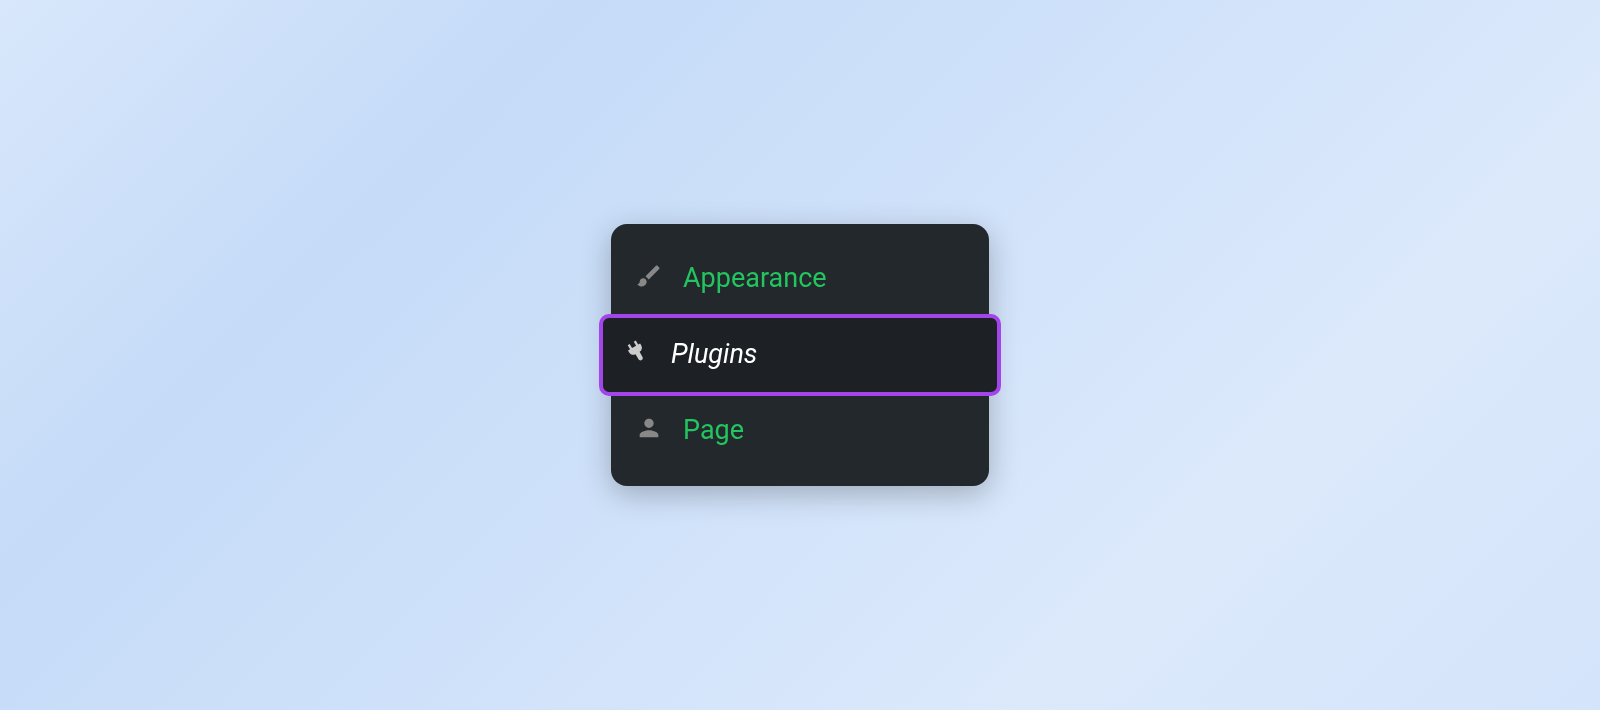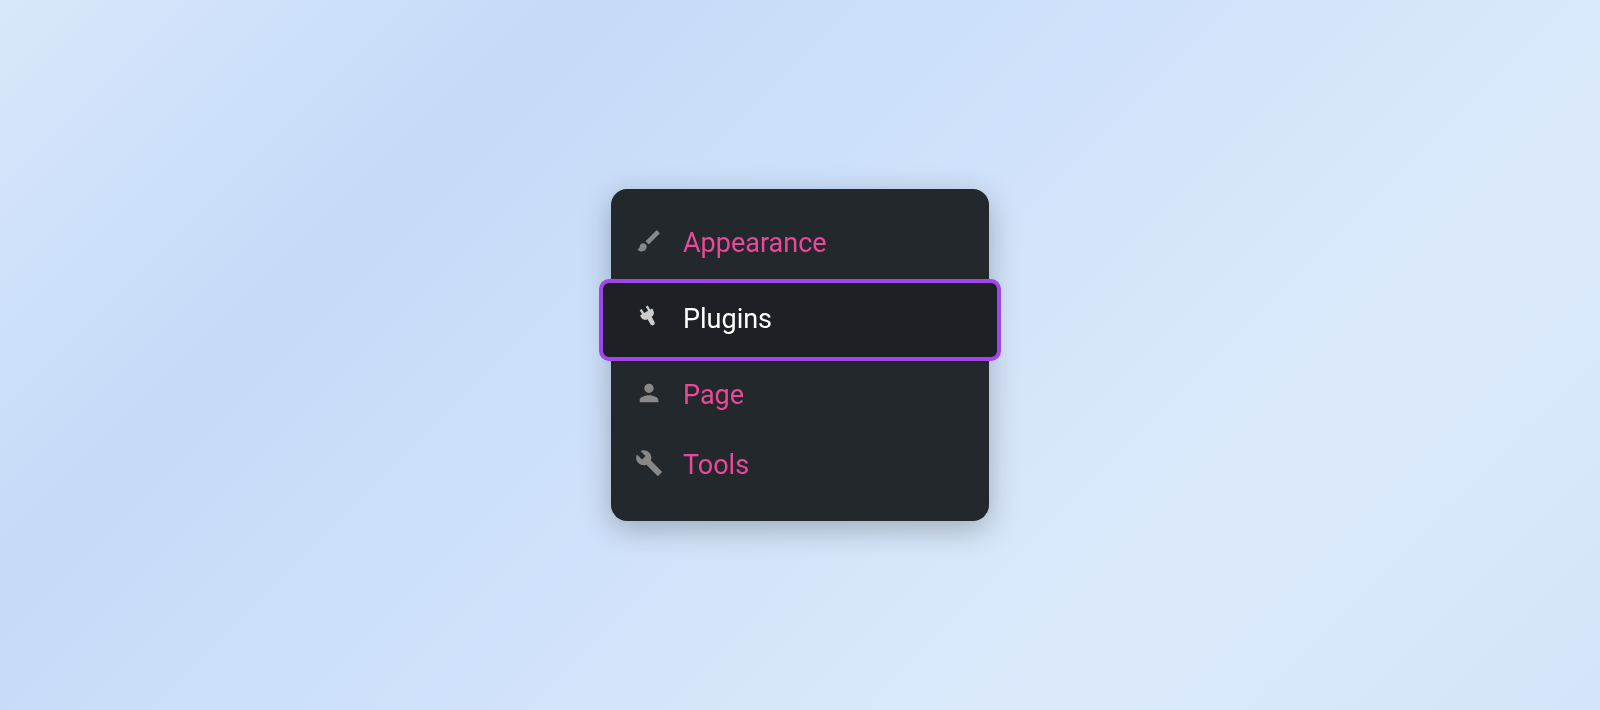--- a/index.html
+++ b/index.html
@@ -34,22 +34,23 @@
       gap: 20px;
       cursor: pointer;
     }
     
     .menu-item.highlighted {
       position: relative;
       border: 4px solid #a445ec;
       border-radius: 10px;
       margin-left: -12px;
       margin-right: -12px;
-      padding: 18px 32px;
+      padding: 18px 20px;
       background: #1d2125;
+      font-style: italic;
     }
     
     .menu-icon {
       width: 28px;
       height: 28px;
       flex-shrink: 0;
       display: flex;
       align-items: center;
       justify-content: center;
       margin-top: 2px;
@@ -58,21 +59,21 @@
     .menu-icon svg {
       fill: #888888;
     }
     
     .menu-item.highlighted .menu-icon svg {
       fill: #cccccc;
     }
     
     .menu-label {
       font-size: 27px;
-      color: #ec4899;
+      color: #22c55e;
       font-weight: 400;
       line-height: 1.4;
     }
     
     .menu-item.highlighted .menu-label {
       color: #ffffff;
     }
   </style>
 </head>
 <body>
@@ -100,23 +101,15 @@
 
   <div class="menu-item">
     <span class="menu-icon">
       <svg width="28" height="28" viewBox="0 0 24 24">
         <path d="M12 12c2.21 0 4-1.79 4-4s-1.79-4-4-4-4 1.79-4 4 1.79 4 4 4zm0 2c-2.67 0-8 1.34-8 4v2h16v-2c0-2.66-5.33-4-8-4z"></path>
       </svg>
     </span>
     <span class="menu-label">Page</span>
   </div>
 
-  <div class="menu-item">
-    <span class="menu-icon">
-      <svg width="28" height="28" viewBox="0 0 24 24">
-        <path d="M22.7 19l-9.1-9.1c.9-2.3.4-5-1.5-6.9-2-2-5-2.4-7.4-1.3L9 6 6 9 1.6 4.7C.4 7.1.9 10.1 2.9 12.1c1.9 1.9 4.6 2.4 6.9 1.5l9.1 9.1c.4.4 1 .4 1.4 0l2.3-2.3c.5-.4.5-1.1.1-1.4z"></path>
-      </svg>
-    </span>
-    <span class="menu-label">Tools</span>
-  </div>
 
 
 </div>
 
 </body></html>

